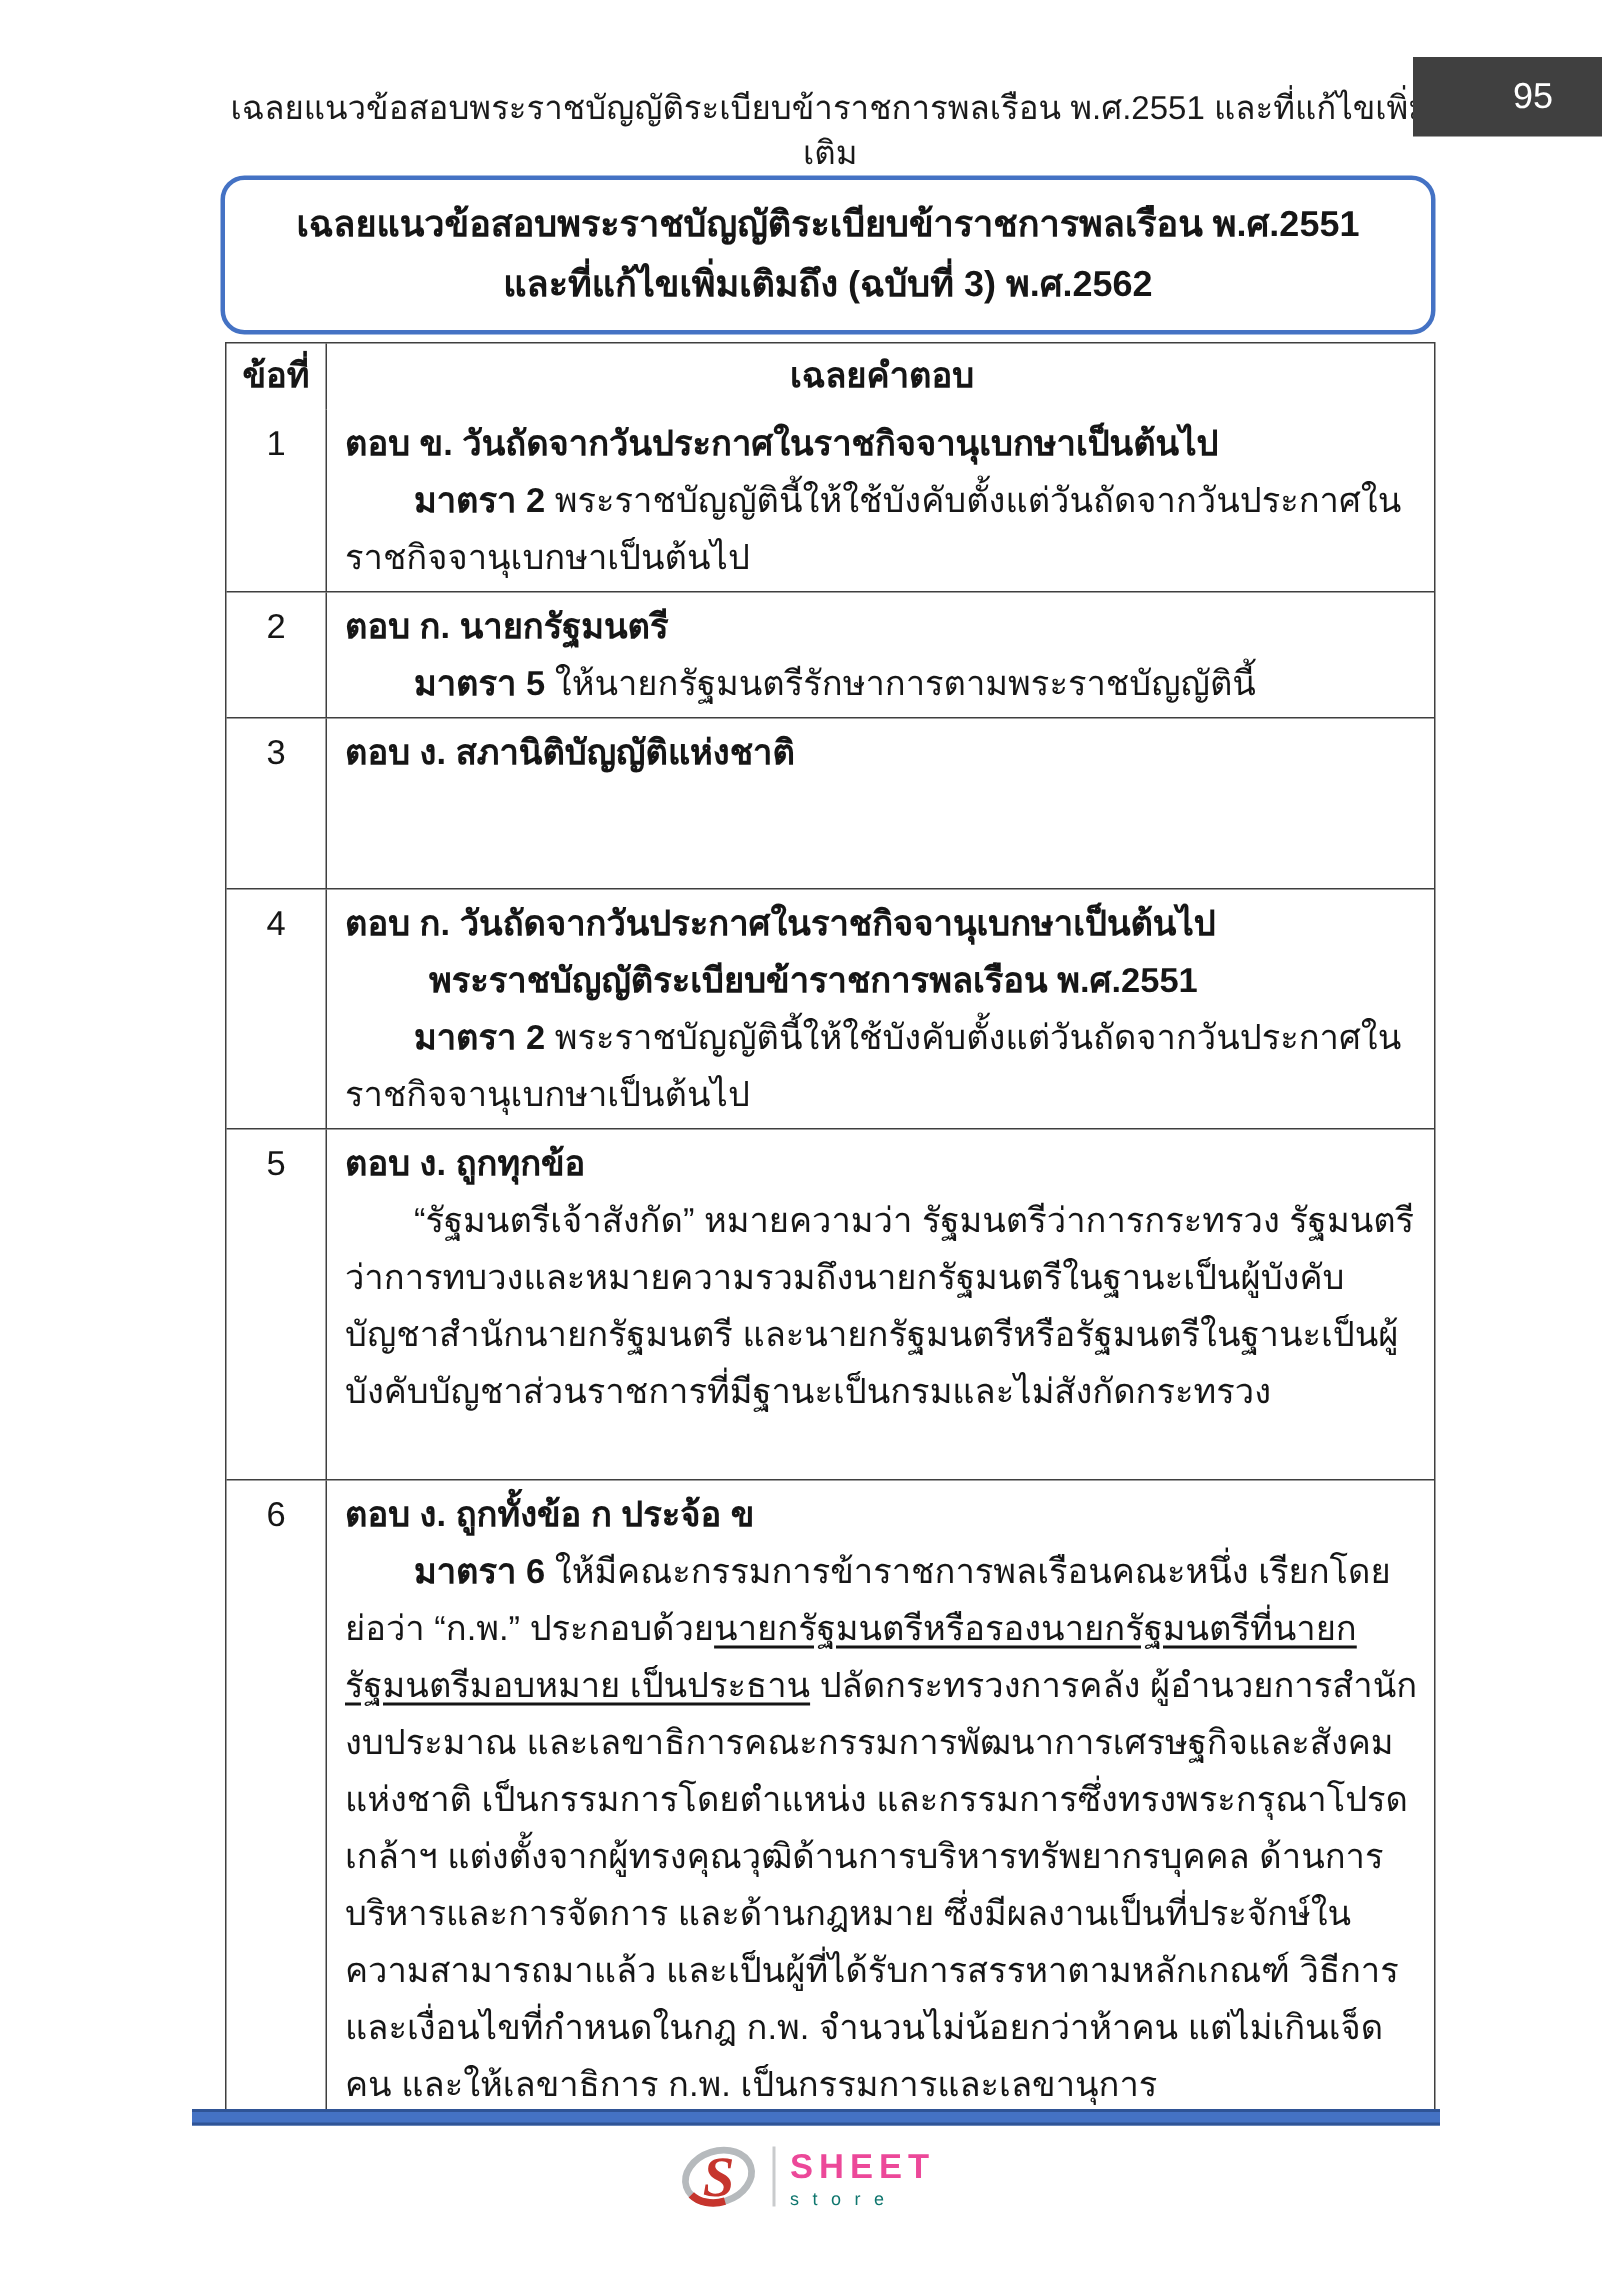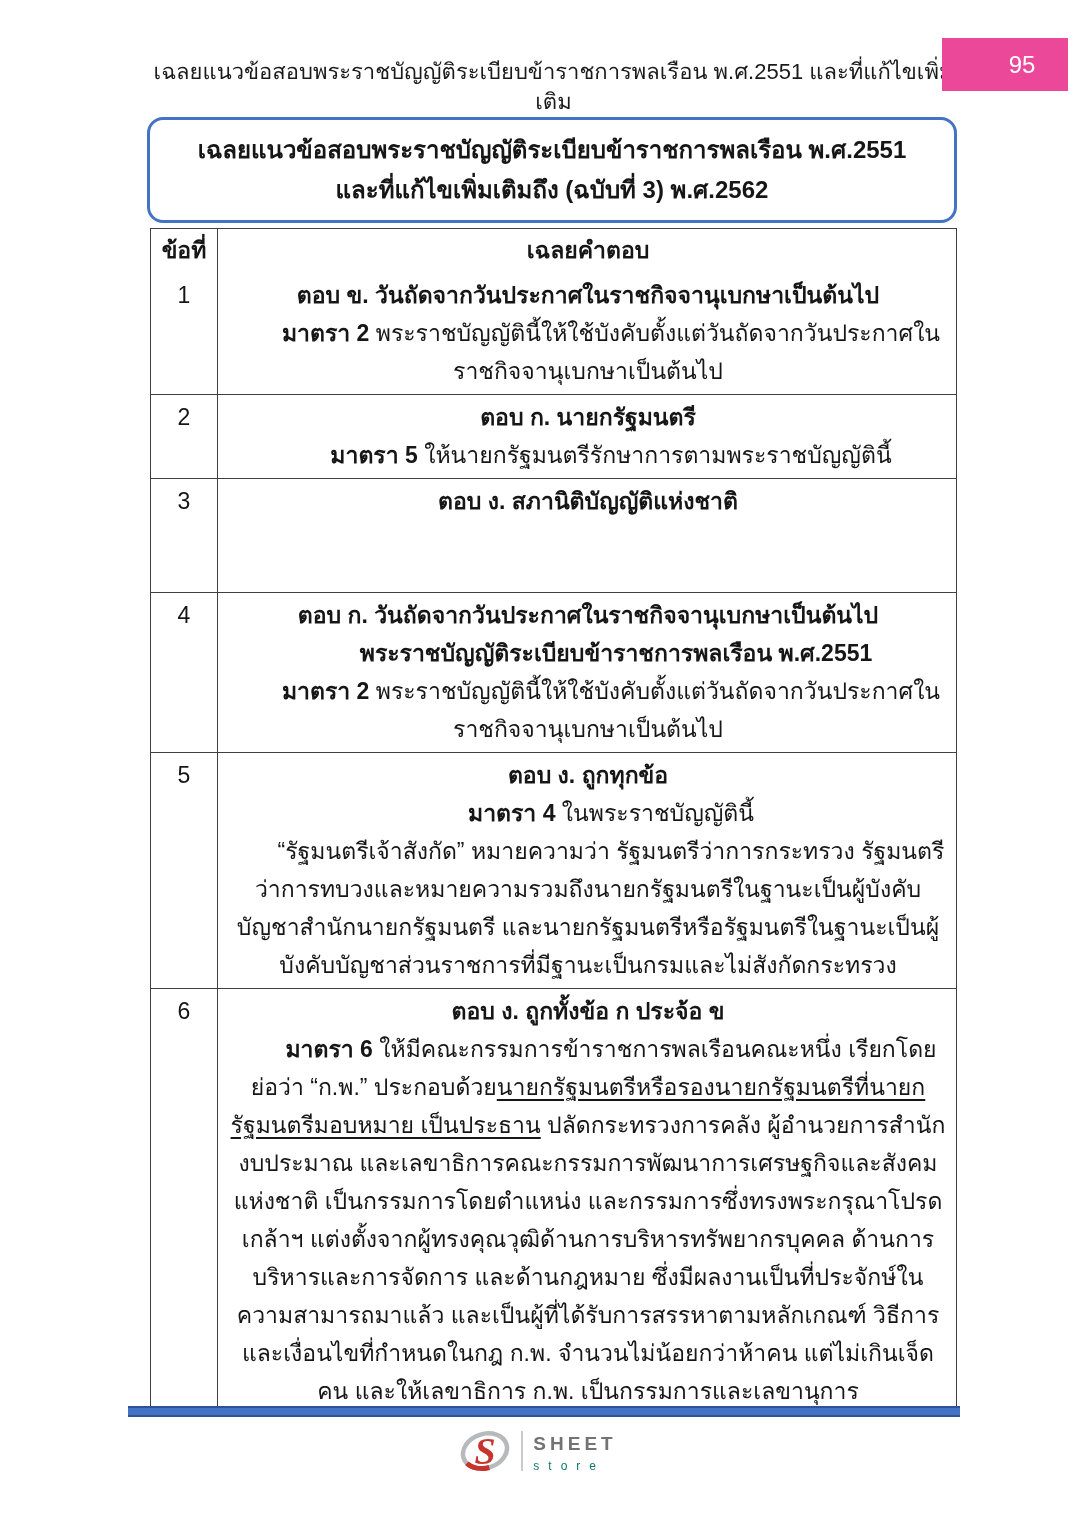--- a/index.html
+++ b/index.html
@@ -9,21 +9,21 @@
     font-family:"Liberation Sans","DejaVu Sans",sans-serif;
     color:#161616;
   }
   
   .header-line {
     position:absolute; top:57px; left:150px; width:807px;
     text-align:center; font-size:22px; line-height:30px; color:#1a1a1a;
   }
   .page-badge {
     position:absolute; top:38px; right:8px; width:126px; height:53px;
-    background:#ec4899; color:#fff; font-size:24px;
+    background:#404040; color:#fff; font-size:24px;
     display:flex; align-items:center; justify-content:center;
     padding-left:34px;
   }
   
   .title-box {
     position:absolute; top:117px; left:147px; width:810px; min-height:97px;
     border:3px solid #4472C4; border-radius:16px;
     display:flex; align-items:center; justify-content:center;
     padding:10px 30px;
   }
@@ -46,38 +46,38 @@
   .c2 { flex:1 1 auto; padding:3px 10px 4px 12px; }
   .t-head { min-height:42px; font-weight:bold; }
   .t-head .c1 { padding-top:2px; }
   .t-head .c2 { text-align:center; padding-top:2px; }
   .row-0 { min-height:112px; }
   .row-1 { min-height:76px;  }
   .row-2 { min-height:114px; }
   .row-3 { min-height:155px; }
   .row-4 { min-height:234px; }
   .row-5 { min-height:407px; }
-  .c2 p { margin:0;text-align:center; }
+  .c2 p { margin:0; }
   .c2 .answer { font-weight:bold; }
   .c2 .answer.ind { padding-left:56px; }
   .c2 .para { text-indent:46px; }
   .u { text-decoration:underline; text-underline-offset:4px; }
   
   .footer-bar {
     position:absolute; top:1406px; left:128px; width:832px; height:11px;
     background:#4472C4; border-top:2px solid #2F5496; border-bottom:2px solid #2F5496;
   }
   .logo-wrap {
     position:absolute; top:1428px; left:0; width:1076px;
     display:flex; align-items:center; justify-content:center; gap:10px;
   }
   .logo-divider { width:2px; height:40px; background:#c9cbcd; }
   .brand-block { display:flex; flex-direction:column; }
   .brand-main {
-    font-size:19px; font-weight:bold; letter-spacing:4px; color:#737373; line-height:28px;
+    font-size:23px; font-weight:bold; letter-spacing:4px; color:#ec4899; line-height:28px;
   }
   .brand-sub {
     font-size:12px; letter-spacing:9px; color:#0f766e; line-height:14px; margin-top:1px;
   }
 </style>
 </head>
 <body>
 
 <div class="header-line">เฉลยแนวข้อสอบพระราชบัญญัติระเบียบข้าราชการพลเรือน พ.ศ.2551 และที่แก้ไขเพิ่มเติม</div>
 <div class="page-badge">
@@ -114,21 +114,20 @@
         <div class="c1">4</div>
         <div class="c2">
           <p class="answer"><strong>ตอบ ก. วันถัดจากวันประกาศในราชกิจจานุเบกษาเป็นต้นไป</strong></p>
           <p class="answer ind"><strong>พระราชบัญญัติระเบียบข้าราชการพลเรือน พ.ศ.2551</strong></p>
           <p class="para"><strong>มาตรา 2</strong><span> พระราชบัญญัตินี้ให้ใช้บังคับตั้งแต่วันถัดจากวันประกาศในราชกิจจานุเบกษาเป็นต้นไป</span></p>
         </div>
       </div><div class="t-row row-4">
         <div class="c1">5</div>
         <div class="c2">
           <p class="answer"><strong>ตอบ ง. ถูกทุกข้อ</strong></p>
-          <p class="para"><strong>มาตรา 4</strong><span> ในพระราชบัญญัตินี้</span></p>
           <p class="para"><span>“รัฐมนตรีเจ้าสังกัด” หมายความว่า รัฐมนตรีว่าการกระทรวง รัฐมนตรีว่าการทบวงและหมายความรวมถึงนายกรัฐมนตรีในฐานะเป็นผู้บังคับบัญชาสำนักนายกรัฐมนตรี และนายกรัฐมนตรีหรือรัฐมนตรีในฐานะเป็นผู้บังคับบัญชาส่วนราชการที่มีฐานะเป็นกรมและไม่สังกัดกระทรวง</span></p>
         </div>
       </div><div class="t-row row-5">
         <div class="c1">6</div>
         <div class="c2">
           <p class="answer"><strong>ตอบ ง. ถูกทั้งข้อ ก ประจ้อ ข</strong></p>
           <p class="para"><strong>มาตรา 6</strong><span> ให้มีคณะกรรมการข้าราชการพลเรือนคณะหนึ่ง เรียกโดยย่อว่า “ก.พ.” ประกอบด้วย</span><span class="u">นายกรัฐมนตรีหรือรองนายกรัฐมนตรีที่นายกรัฐมนตรีมอบหมาย เป็นประธาน</span><span> ปลัดกระทรวงการคลัง ผู้อำนวยการสำนักงบประมาณ และเลขาธิการคณะกรรมการพัฒนาการเศรษฐกิจและสังคมแห่งชาติ เป็นกรรมการโดยตำแหน่ง และกรรมการซึ่งทรงพระกรุณาโปรดเกล้าฯ แต่งตั้งจากผู้ทรงคุณวุฒิด้านการบริหารทรัพยากรบุคคล ด้านการบริหารและการจัดการ และด้านกฎหมาย ซึ่งมีผลงานเป็นที่ประจักษ์ในความสามารถมาแล้ว และเป็นผู้ที่ได้รับการสรรหาตามหลักเกณฑ์ วิธีการ และเงื่อนไขที่กำหนดในกฎ ก.พ. จำนวนไม่น้อยกว่าห้าคน แต่ไม่เกินเจ็ดคน และให้เลขาธิการ ก.พ. เป็นกรรมการและเลขานุการ</span></p>
         </div>
       </div></div>
 </div>

